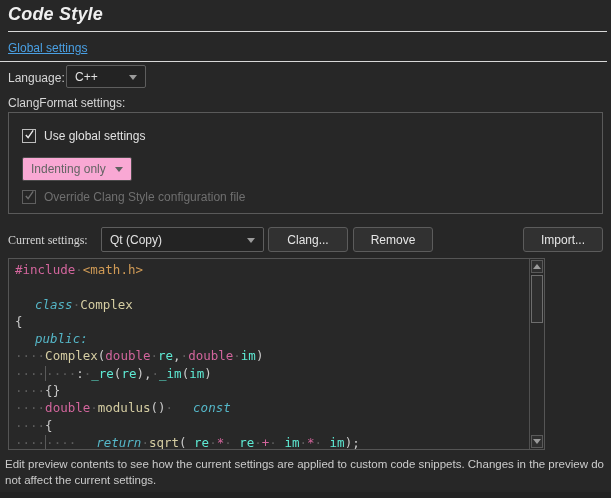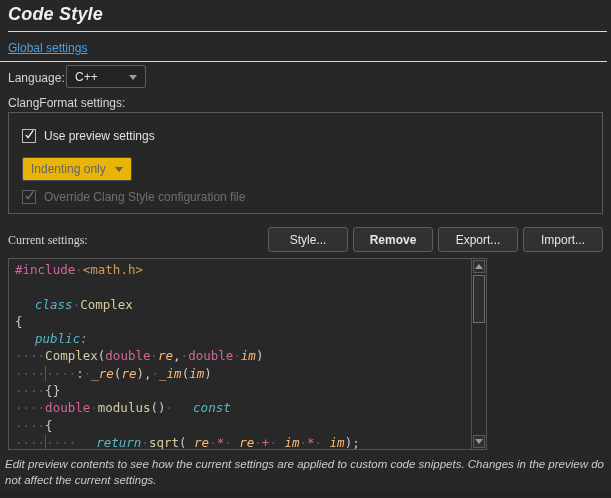--- a/index.html
+++ b/index.html
@@ -20,21 +20,21 @@
   .lbl-current  { left:8px; top:233px;font-family:Liberation Serif, serif; }
 
   .combo {
     position:absolute; background:#232323; border:1px solid #5e5e5e; border-radius:2px;
     color:#e2e2e2; font-size:12px; display:flex; align-items:center; padding:0 20px 0 8px; cursor:pointer;
   }
   .combo .arrow {
     position:absolute; right:8px; top:50%; margin-top:-2px; width:0; height:0;
     border-left:4px solid transparent; border-right:4px solid transparent; border-top:5px solid #9b9b9b;
   }
-  .combo.disabled { color:#646464; border-color:#4a4a4a; background:#eab308; cursor:default; }
+  .combo.disabled { color:#646464; border-color:#4a4a4a; background:#f9a8d4; cursor:default; }
   .combo.disabled .arrow { border-top-color:#5f5f5f; }
   .combo-language { left:66px; top:65px; width:80px; height:23px; }
   .combo-indent   { left:22px; top:157px; width:110px; height:24px; }
   .combo-current  { left:101px; top:227px; width:163px; height:25px; }
 
   .groupbox { position:absolute; left:8px; top:112px; width:595px; height:102px; border:1px solid #5a5a5a; }
 
   .cbrow { position:absolute; display:flex; align-items:center; gap:8px; cursor:pointer; }
   .cbrow-use      { left:22px; top:129px; }
   .cbrow-override { left:22px; top:190px; }
@@ -47,38 +47,38 @@
   .cbrow.disabled .checkbox { border-color:#5f5f5f; color:#6e6e6e; }
   .cbrow.disabled .cblabel { color:#6f6f6f; }
 
   .btn {
     position:absolute; top:227px; width:80px; height:25px; background:#313131;
     border:1px solid #5c5c5c; border-radius:3px; color:#e6e6e6; font-size:12px;
     display:flex; align-items:center; justify-content:center; cursor:pointer;
     font-family:"Liberation Sans", sans-serif;
   }
   .btn-copy   { left:268px; }
-  .btn-remove { left:353px;font-weight:bold; }
+  .btn-remove { left:353px; }
   .btn-export { left:438px; }
   .btn-import { left:523px; }
 
   .editor {
-    position:absolute; left:8px; top:258px; width:479px; height:192px;
+    position:absolute; left:8px; top:258px; width:537px; height:192px;
     background:#282828; border:1px solid #555555; overflow:hidden;
   }
   .code {
     position:absolute; left:0; top:0; right:15px; bottom:0; padding:2px 0 0 6px;
     font-family:"DejaVu Sans Mono", monospace; font-size:12.5px; line-height:17.3px;
     white-space:pre; color:#c9c9c9;
   }
   .code-line { height:17.3px; }
   .tk-kw  { color:#d2659c; }
   .tk-inc { color:#cf9a55; }
   .tk-kwi { color:#55b7c8; font-style:italic;margin-left:20px; }
-  .tk-var { color:#fdba74;font-style:italic; }
+  .tk-var { color:#5eead4; }
   .tk-type, .tk-fn { color:#d5cda2; }
   .tk-p   { color:#c9c9c9; }
   .tk-ws  { color:#5c5c5c; }
   .tk-wsg { color:#5c5c5c; border-left:1px solid #5a5a5a; }
 
   .scrollbar {
     position:absolute; top:0; right:0; bottom:0; width:15px;
     background:#282828; border-left:1px solid #505050;
   }
   .sb-btn {
@@ -88,21 +88,21 @@
   .sb-up { top:1px; } .sb-down { bottom:1px; }
   .tri-up   { width:0; height:0; border-left:4px solid transparent; border-right:4px solid transparent; border-bottom:5px solid #9a9a9a; }
   .tri-down { width:0; height:0; border-left:4px solid transparent; border-right:4px solid transparent; border-top:5px solid #9a9a9a; }
   .sb-thumb {
     position:absolute; left:1px; right:1px; top:16px; height:48px;
     background:#2e2e2e; border:1px solid #6e6e6e; cursor:grab;
   }
 
   .footer {
     position:absolute; left:5px; top:456px; width:602px;
-    font-size:11.5px; font-style:italic; color:#cbcbcb; line-height:16px;
+    font-size:11.5px; color:#cbcbcb; line-height:16px;
   }
   .bottom-strip { position:absolute; left:0; bottom:0; width:611px; height:6px; background:#232323; }
 </style>
 </head>
 <body>
 
 <div class="app">
 
   <div class="title">Code Style</div>
   <div class="sep sep1"></div>
@@ -117,41 +117,44 @@
 
   <div class="label lbl-clang">ClangFormat settings:</div>
   <div class="groupbox"></div>
 
   <div class="cbrow cbrow-use">
     <span class="checkbox">
       <svg width="13" height="13" viewBox="0 0 12 12">
         <polyline points="2,6.5 4.5,9.5 10,1.5" fill="none" stroke="currentColor" stroke-width="1.5"></polyline>
       </svg>
     </span>
-    <span class="cblabel">Use preview settings</span>
+    <span class="cblabel">Use global settings</span>
   </div>
 
   <div class="combo combo-indent disabled">
     <span>Indenting only</span>
     <span class="arrow"></span>
   </div>
 
   <div class="cbrow cbrow-override disabled">
     <span class="checkbox">
       <svg width="13" height="13" viewBox="0 0 12 12">
         <polyline points="2,6.5 4.5,9.5 10,1.5" fill="none" stroke="currentColor" stroke-width="1.5"></polyline>
       </svg>
     </span>
     <span class="cblabel">Override Clang Style configuration file</span>
   </div>
 
   <div class="label lbl-current">Current settings:</div>
-  <button class="btn btn-copy">Style...</button>
+  <div class="combo combo-current">
+    <span>Qt (Copy)</span>
+    <span class="arrow"></span>
+  </div>
+  <button class="btn btn-copy">Clang...</button>
   <button class="btn btn-remove">Remove</button>
-  <button class="btn btn-export">Export...</button>
   <button class="btn btn-import">Import...</button>
 
   <div class="editor">
     <div class="code"><div class="code-line"><span class="tk-kw">#include</span><span class="tk-ws">·</span><span class="tk-inc">&lt;math.h&gt;</span></div><div class="code-line">&nbsp;</div><div class="code-line"><span class="tk-kwi">class</span><span class="tk-ws">·</span><span class="tk-type">Complex</span></div><div class="code-line"><span class="tk-p">{</span></div><div class="code-line"><span class="tk-kwi">public:</span></div><div class="code-line"><span class="tk-ws">····</span><span class="tk-type">Complex</span><span class="tk-p">(</span><span class="tk-kw">double</span><span class="tk-ws">·</span><span class="tk-var">re</span><span class="tk-p">,</span><span class="tk-ws">·</span><span class="tk-kw">double</span><span class="tk-ws">·</span><span class="tk-var">im</span><span class="tk-p">)</span></div><div class="code-line"><span class="tk-ws">····</span><span class="tk-wsg">····</span><span class="tk-p">:</span><span class="tk-ws">·</span><span class="tk-var">_re</span><span class="tk-p">(</span><span class="tk-var">re</span><span class="tk-p">),</span><span class="tk-ws">·</span><span class="tk-var">_im</span><span class="tk-p">(</span><span class="tk-var">im</span><span class="tk-p">)</span></div><div class="code-line"><span class="tk-ws">····</span><span class="tk-p">{}</span></div><div class="code-line"><span class="tk-ws">····</span><span class="tk-kw">double</span><span class="tk-ws">·</span><span class="tk-fn">modulus</span><span class="tk-p">()</span><span class="tk-ws">·</span><span class="tk-kwi">const</span></div><div class="code-line"><span class="tk-ws">····</span><span class="tk-p">{</span></div><div class="code-line"><span class="tk-ws">····</span><span class="tk-wsg">····</span><span class="tk-kwi">return</span><span class="tk-ws">·</span><span class="tk-fn">sqrt</span><span class="tk-p">(</span><span class="tk-var">_re</span><span class="tk-ws">·</span><span class="tk-kw">*</span><span class="tk-ws">·</span><span class="tk-var">_re</span><span class="tk-ws">·</span><span class="tk-kw">+</span><span class="tk-ws">·</span><span class="tk-var">_im</span><span class="tk-ws">·</span><span class="tk-kw">*</span><span class="tk-ws">·</span><span class="tk-var">_im</span><span class="tk-p">);</span></div></div>
     <div class="scrollbar">
       <div class="sb-btn sb-up">
         <span class="tri-up"></span>
       </div>
       <div class="sb-thumb"></div>
       <div class="sb-btn sb-down">

